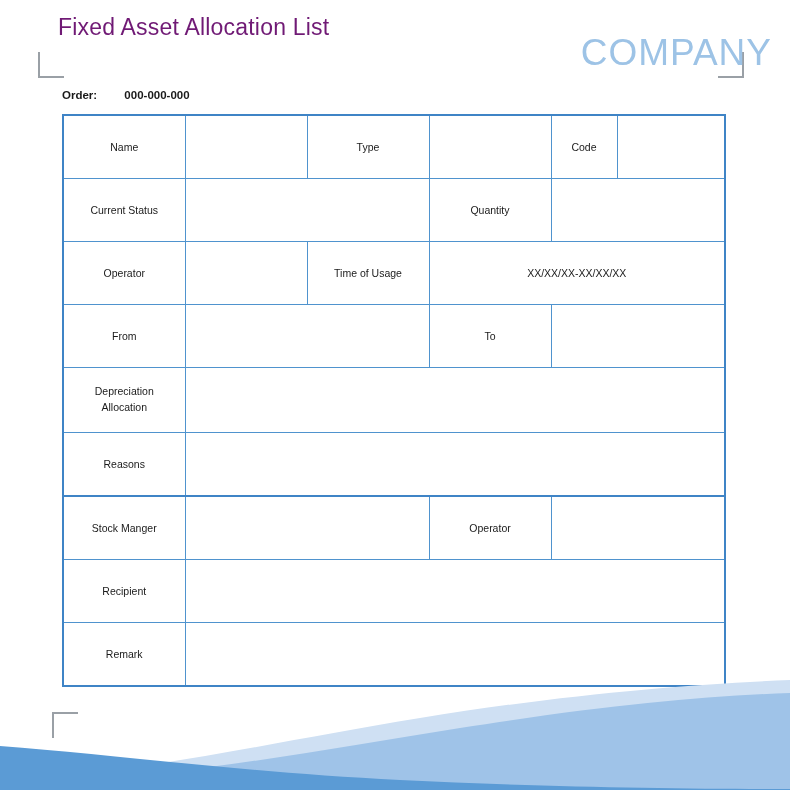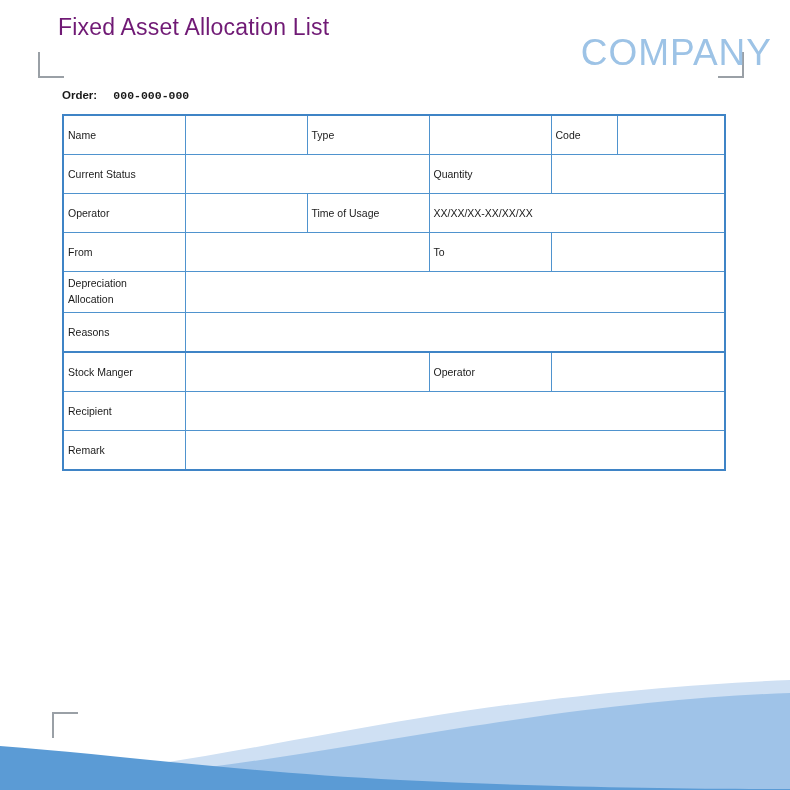--- a/index.html
+++ b/index.html
@@ -56,39 +56,38 @@
     position: absolute;
     left: 62px;
     top: 89px;
     font-size: 11.5px;
     font-weight: bold;
     color: #1a1a1a;
     white-space: nowrap;
   }
   .order-line .order-value {
     font-weight: bold;
-    margin-left: 13px;
-    font-family: Liberation Mono, monospace;
+    margin-left: 24px;
   }
 
   
   .form-table {
     position: absolute;
     left: 62px;
     top: 114px;
     width: 662px;
     border-collapse: collapse;
     table-layout: fixed;
     font-size: 10.5px;
     color: #1a1a1a;
   }
   .form-table td {
     border: 1px solid #4f93ce;
-    padding: 4px;
-    text-align: left;
+    padding: 16px;
+    text-align: center;
     vertical-align: middle;
     height: 30px;
   }
   .form-table td.label {
     color: #1a1a1a;
   }
   .form-table td.blank { }
   .outer-top td { border-top: 2px solid #3f84c6; }
   .form-table tr td:first-child { border-left: 2px solid #3f84c6; }
   .form-table tr td:last-child  { border-right: 2px solid #3f84c6; }

